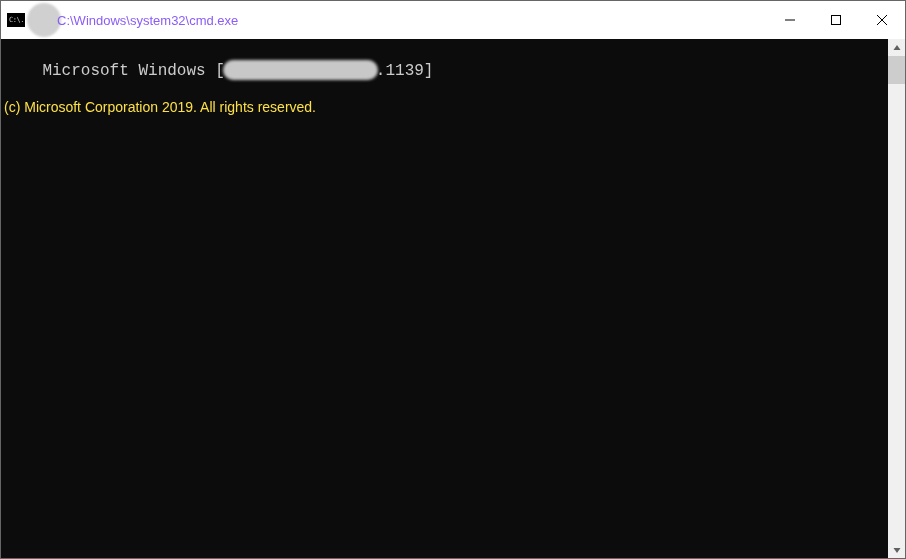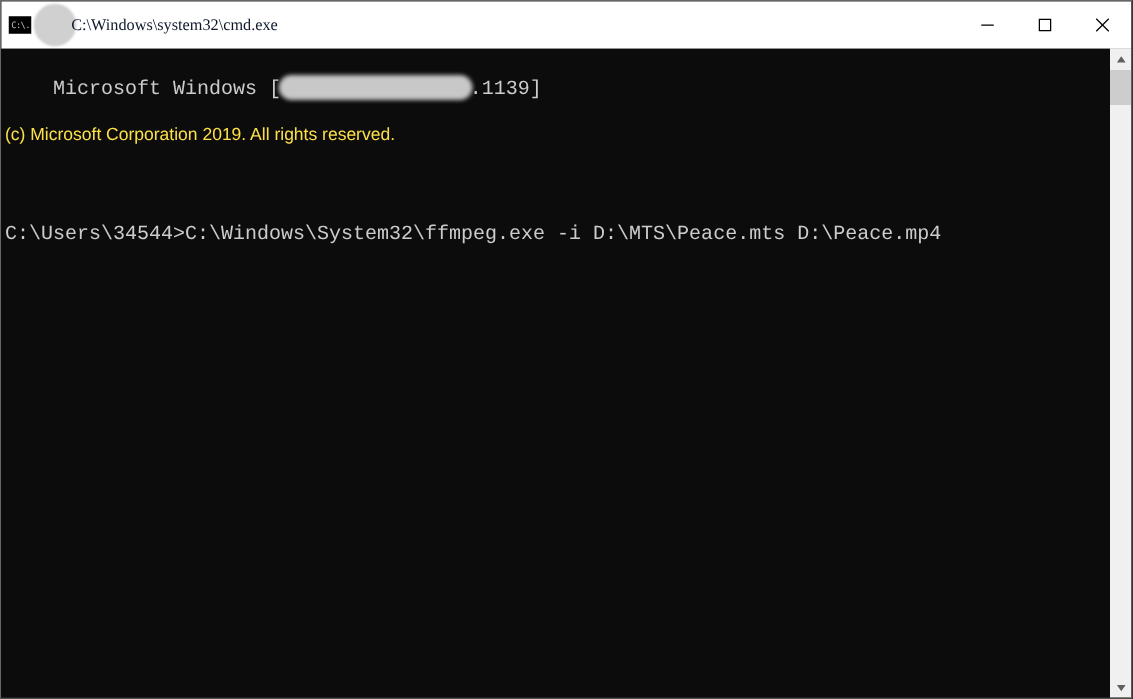--- a/index.html
+++ b/index.html
@@ -42,25 +42,24 @@
       border-radius: 50%;
       background: #d0d0d0;
       margin-left: -2px;
       margin-right: -4px;
       position: relative;
       z-index: 1;
       filter: blur(1px);
     }
     .title-text {
       font-size: 13px;
-      color: #0f172a;
+      color: #8b5cf6;
       margin-left: 0;
       position: relative;
       z-index: 2;
-      font-family: Liberation Serif, serif;
     }
     .window-controls {
       margin-left: auto;
       display: flex;
       height: 100%;
     }
     .win-btn {
       width: 46px;
       height: 100%;
       display: flex;
@@ -168,21 +167,20 @@
           <line x1="11" y1="1" x2="1" y2="11"></line>
         </svg>
     </div>
   </div>
 </div>
 
 <div class="terminal-wrap">
   <div class="terminal">
     <div class="line1"><span>Microsoft Windows [</span><span class="blur-pill"></span><span>.1139]</span></div>
     <div class="copyright">(c) Microsoft Corporation 2019. All rights reserved.</div>
-    <div class="prompt-line"><span>C:\Users\34544&gt;</span><span>C:\Windows\System32\ffmpeg.exe -i D:\MTS\Peace.mts D:\Peace.mp4</span></div>
   </div>
   <div class="scrollbar">
     <div class="scroll-arrow">
       <svg viewBox="0 0 8 8">
           <polygon points="4,1 7.5,6 0.5,6"></polygon>
         </svg>
     </div>
     <div class="scroll-track">
       <div class="scroll-thumb"></div>
     </div>

